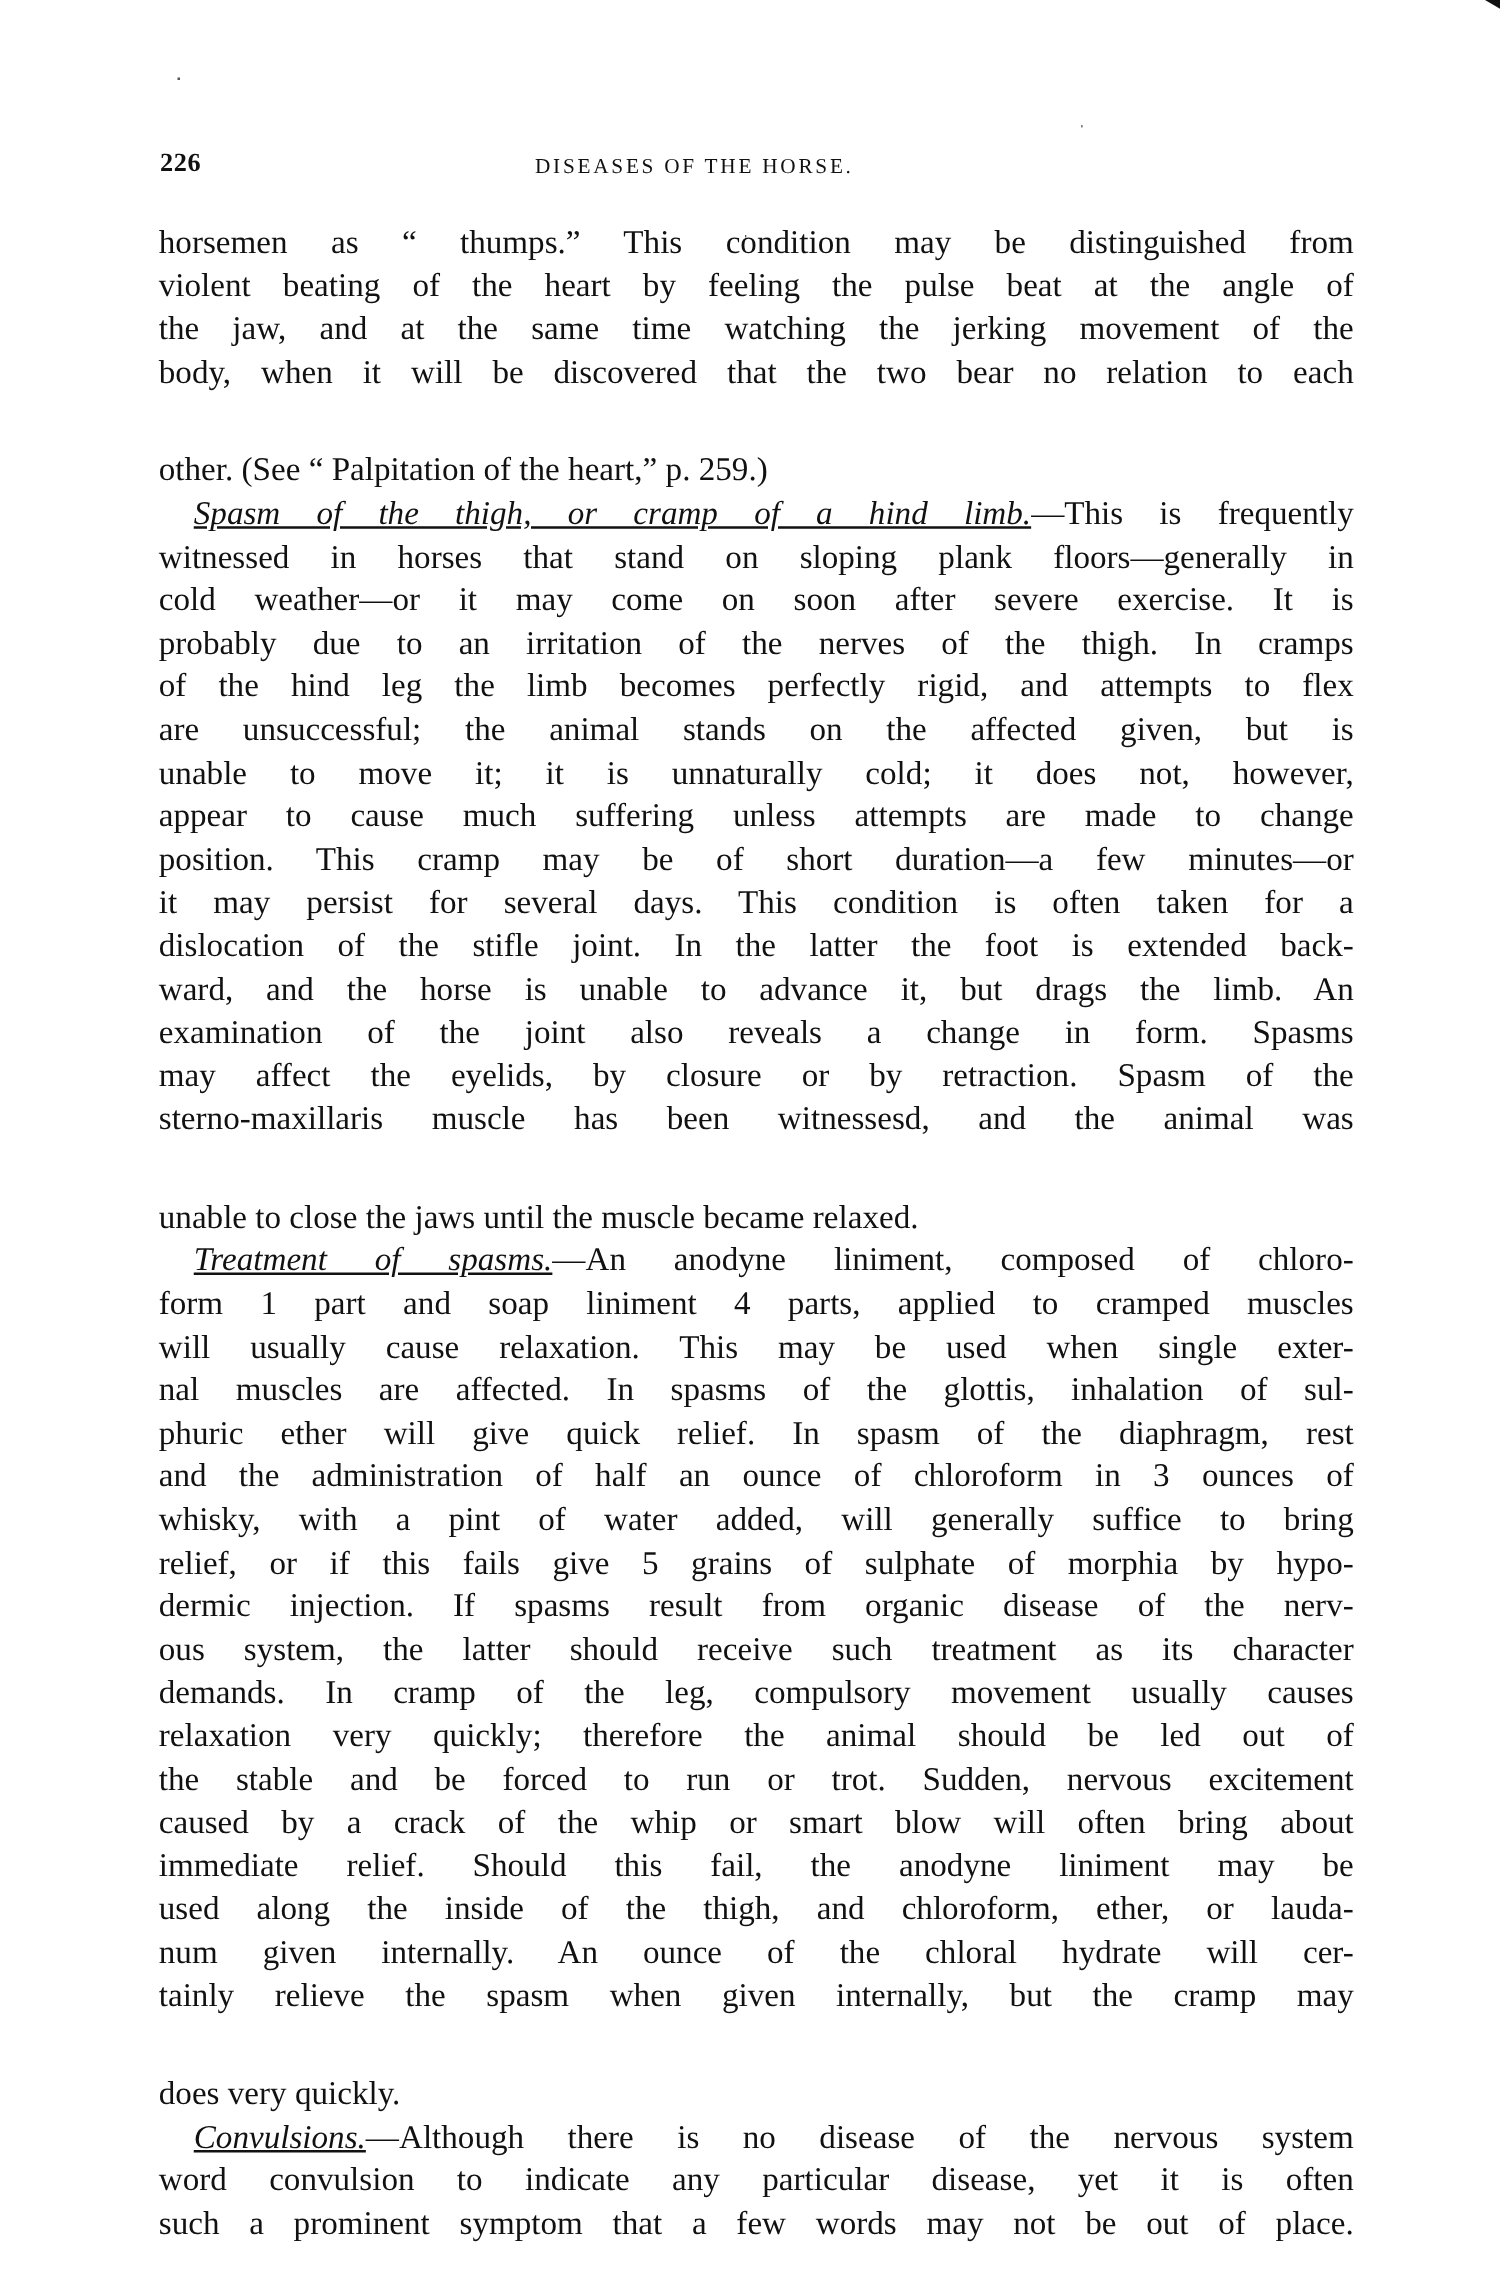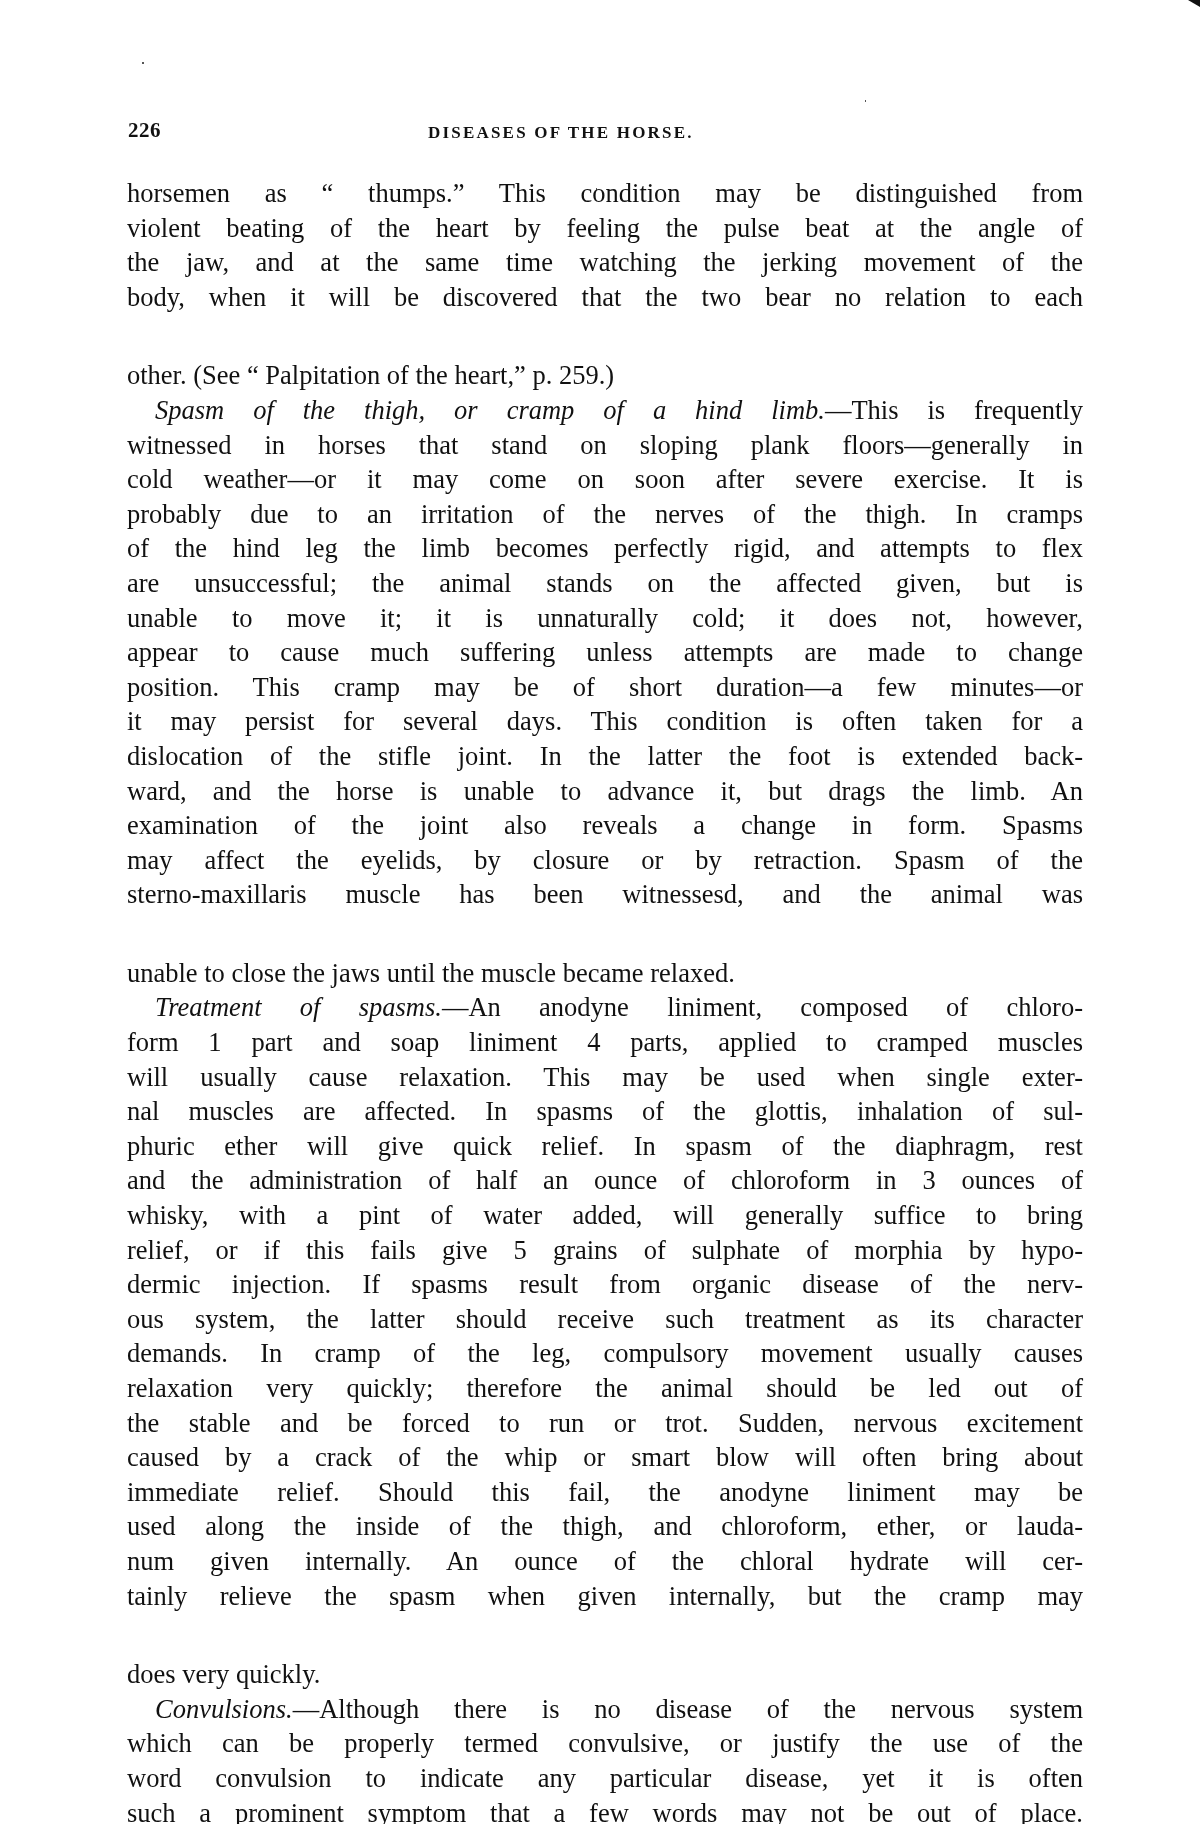--- a/index.html
+++ b/index.html
@@ -3,27 +3,27 @@
 <meta charset="utf-8">
 <style>
   html, body { margin: 0; padding: 0; background: #ffffff; }
   body { width: 1200px; height: 1824px; position: relative; overflow: hidden;
          font-family: "Liberation Serif", "DejaVu Serif", serif; color: #111; }
   .corner-mark { position: absolute; right: 0; top: 0; width: 0; height: 0;
          border-top: 7px solid #111; border-left: 12px solid transparent; }
   .page-number { position: absolute; left: 128px; top: 118px; font-size: 21px;
          font-weight: bold; letter-spacing: 0.5px; }
   .running-head { position: absolute; left: 428px; top: 123px; font-size: 17px;
-         letter-spacing: 2.2px; font-weight: bold; }
+         letter-spacing: 2.2px; font-weight: normal; }
   .body-text { position: absolute; left: 127px; top: 176px; width: 956px; }
   .line { display: block; height: 34.6px; line-height: 34.6px; font-size: 26.5px;
          text-align: justify; text-align-last: justify; white-space: nowrap; overflow: visible; }
   .line.last { text-align-last: left; margin-top: 44px; }
   .line.indent { padding-left: 28px; }
-  .line .it { font-style: italic; }
+  .line .it { font-style: italic; text-decoration: underline; }
   .speck { position: absolute; width: 2px; height: 2px; background: #555; }
 </style>
 </head>
 <body>
 
 <div class="corner-mark"></div>
 
 <div class="speck" style="left:142px;top:62px;"></div>
 <div class="speck" style="left:596px;top:188px;width:1px;"></div>
 <div class="speck" style="left:865px;top:100px;width:1px;"></div>
@@ -79,17 +79,16 @@
     <span class="line">caused by a crack of the whip or smart blow will often bring about</span>
     <span class="line">immediate relief.  Should this fail, the anodyne liniment may be</span>
     <span class="line">used along the inside of the thigh, and chloroform, ether, or lauda-</span>
     <span class="line">num given internally.  An ounce of the chloral hydrate will cer-</span>
     <span class="line">tainly relieve the spasm when given internally, but the cramp may</span>
     <span class="line last">does very quickly.</span>
   </section>
 
   <section>
     <span class="line indent"><span class="it">Convulsions.</span><span>—Although there is no disease of the nervous system</span></span>
-    <span class="line">which can be properly termed convulsive, or justify the use of the</span>
     <span class="line">word convulsion to indicate any particular disease, yet it is often</span>
     <span class="line">such a prominent symptom that a few words may not be out of place.</span>
   </section>
 </main>
 
 </body></html>

